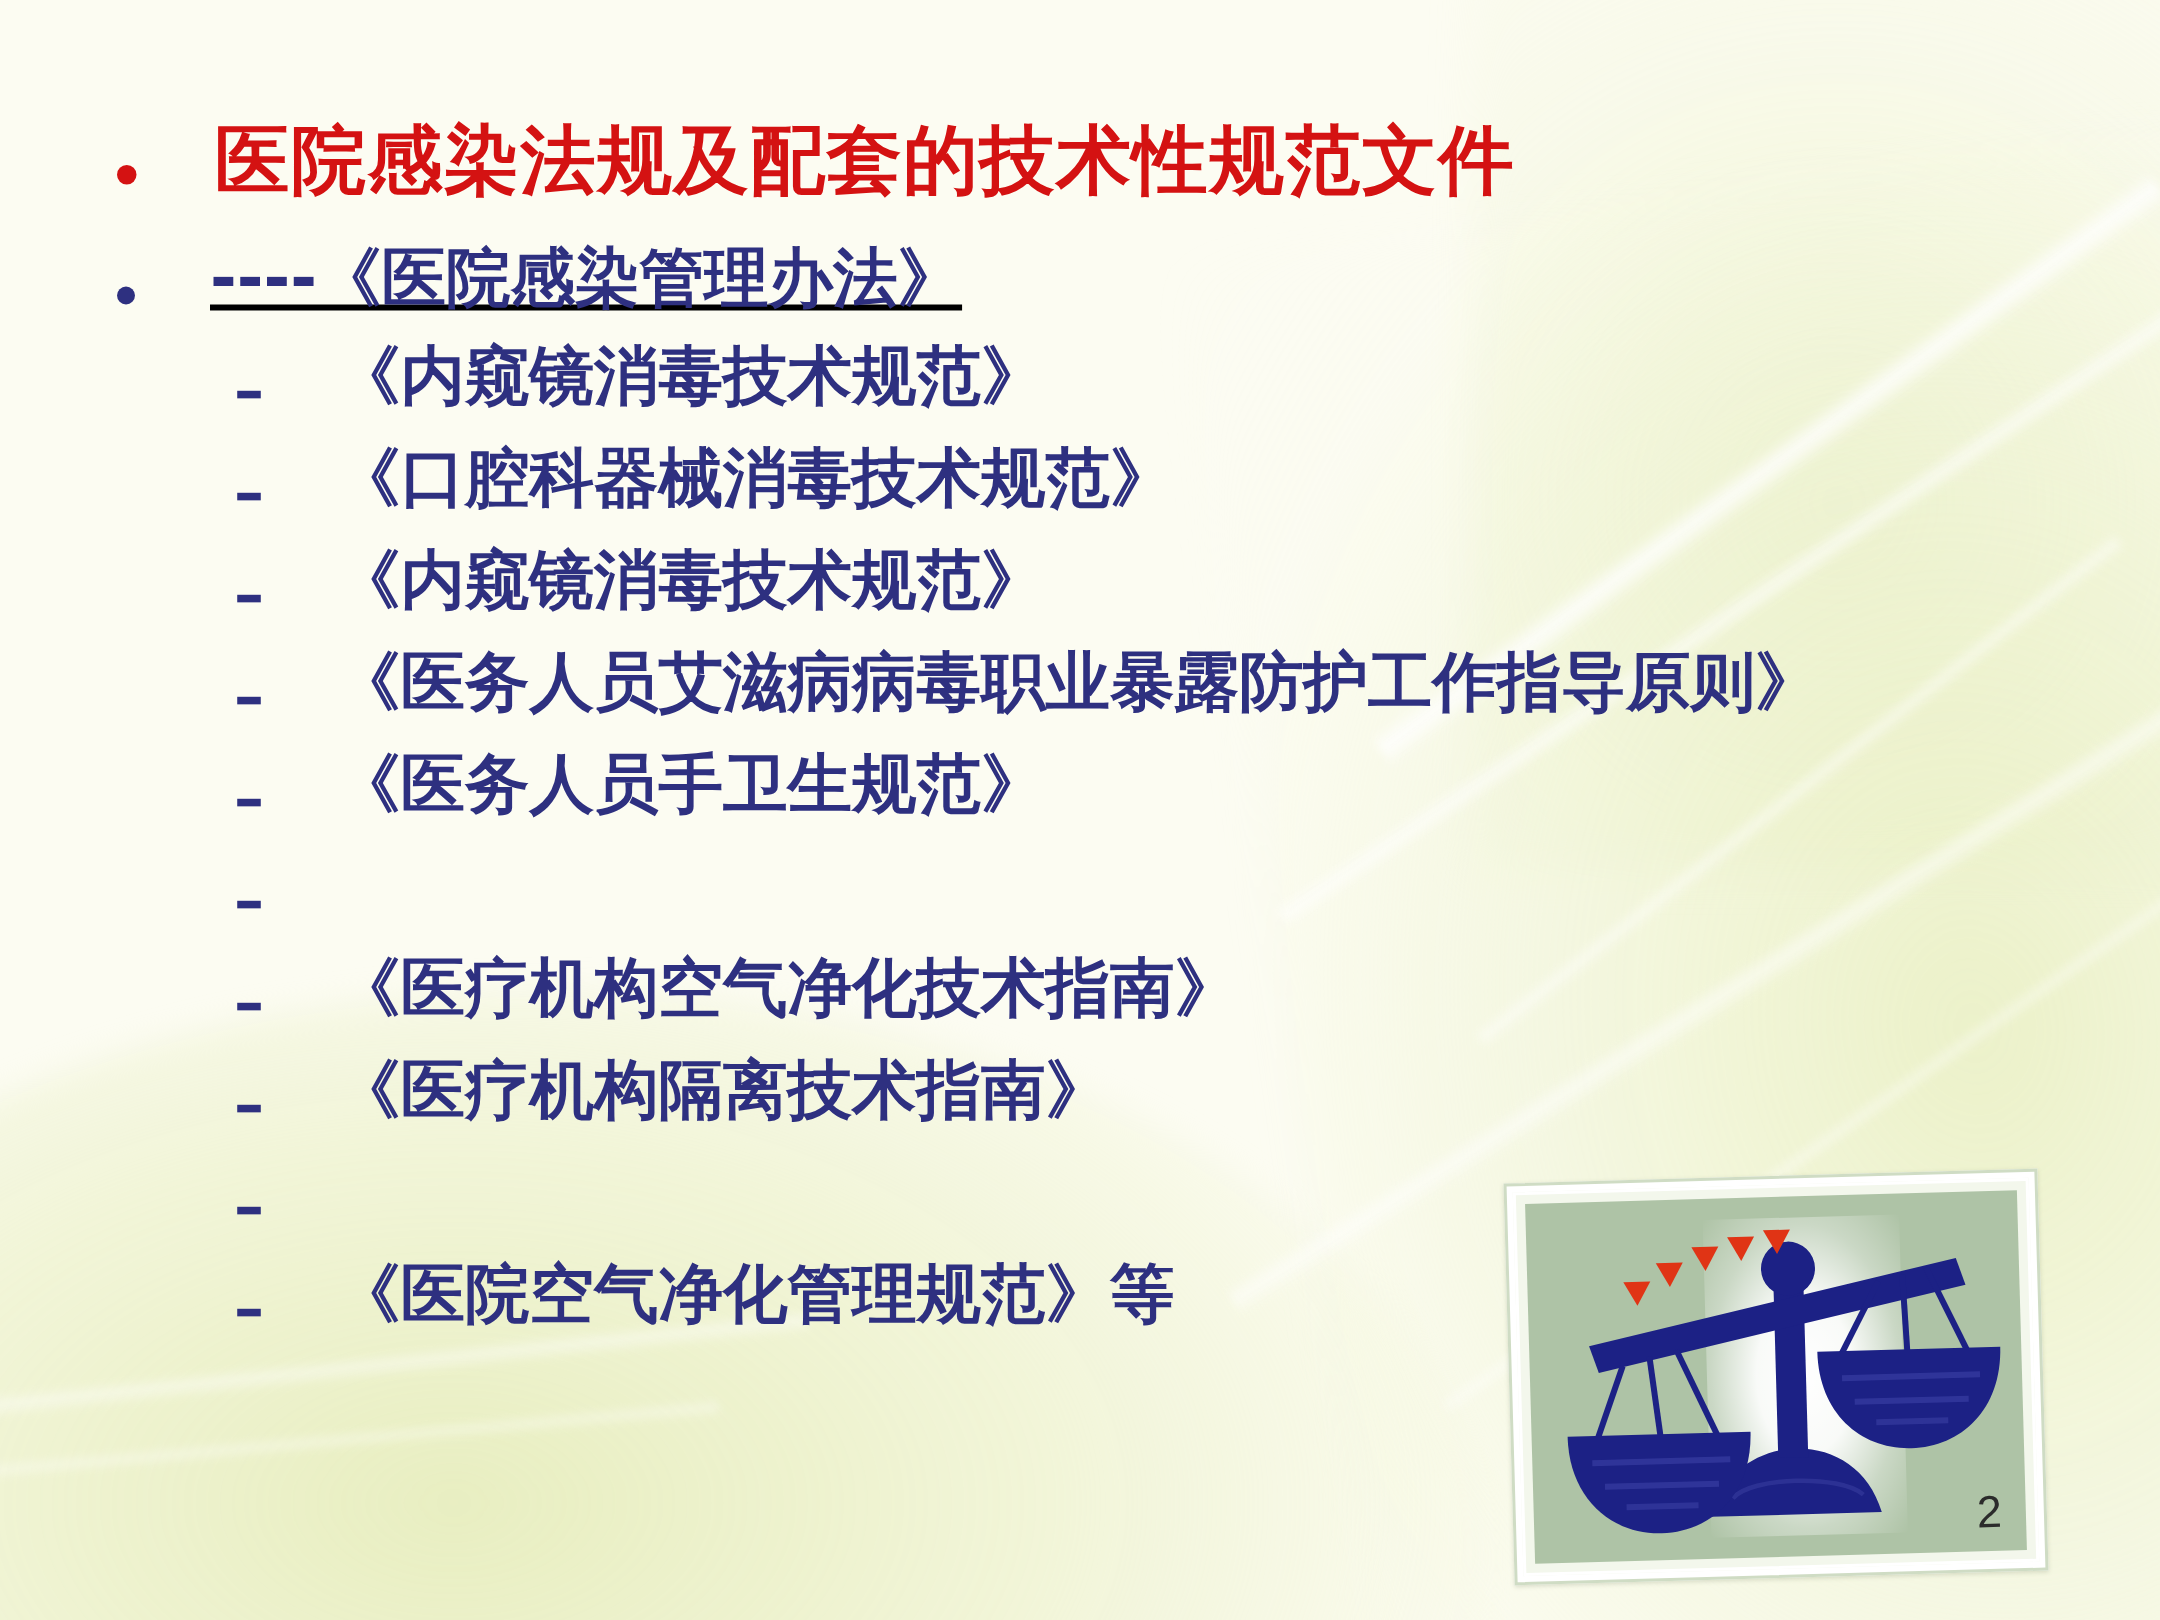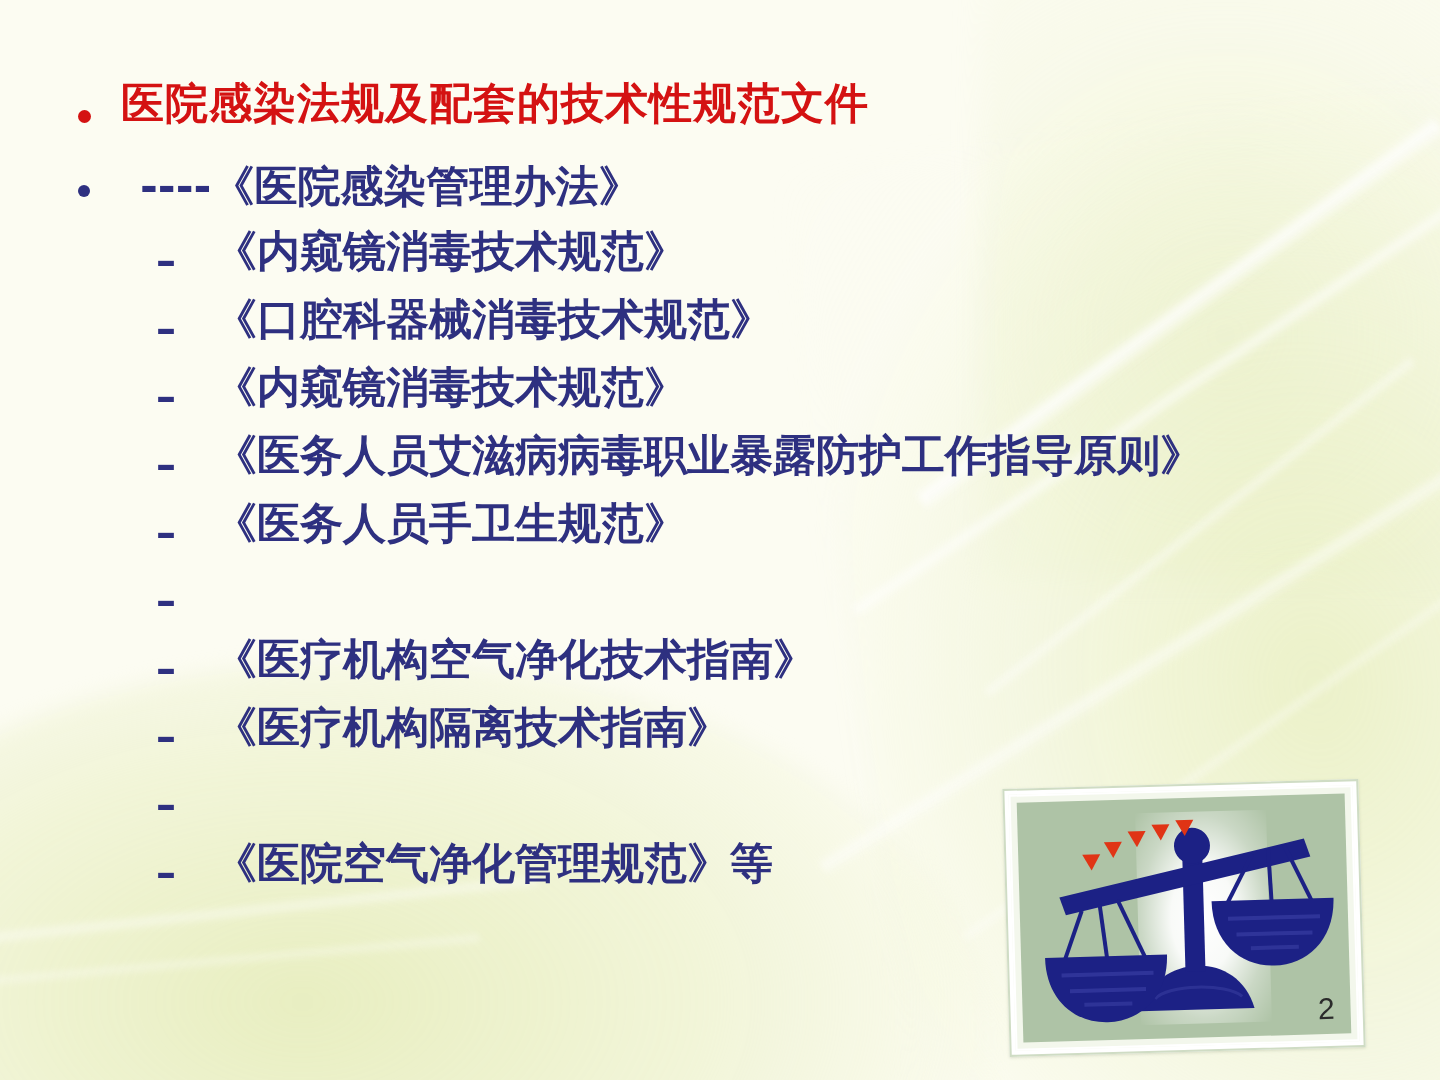--- a/index.html
+++ b/index.html
@@ -98,36 +98,37 @@
     white-space: nowrap;
   }
   .lvl1 .bullet-dot {
     width: 13px; height: 13px;
     border-radius: 50%;
     background: #d41212;
     margin-top: 30px;
     flex: 0 0 auto;
   }
   .lvl1 .txt {
-    margin-left: 30px;
-    font-size: 43px;
+    margin-left: 52px;
+    font-size: 50px;
     line-height: 1.08;
     font-weight: 700;
     color: #d41212;
     letter-spacing: 1px;
   }
 
   
   .lvl2 {
     position: absolute;
     left: 78px;
     top: 164px;
     display: flex;
-    align-items: flex-start;
+    align-items: center;
     white-space: nowrap;
+    text-decoration: underline;
   }
   .lvl2 .bullet-dot {
     width: 12px; height: 12px;
     border-radius: 50%;
     background: #2e3080;
     margin-top: 21px;
     flex: 0 0 auto;
   }
   .lvl2 .txt {
     margin-left: 50px;
@@ -154,21 +155,21 @@
     width: 26px;
     flex: 0 0 auto;
     color: #2e3080;
     font-size: 40px;
     line-height: 1;
     margin-top: 12px;
     font-weight: 600;
     text-align: left;
   }
   .lvl3 .txt {
-    margin-left: 32px;
+    margin-left: 42px;
     font-size: 43px;
     line-height: 1.05;
     font-weight: 600;
     color: #2e3080;
   }
 
   
   .picture {
     position: absolute;
     left: 1006px;

